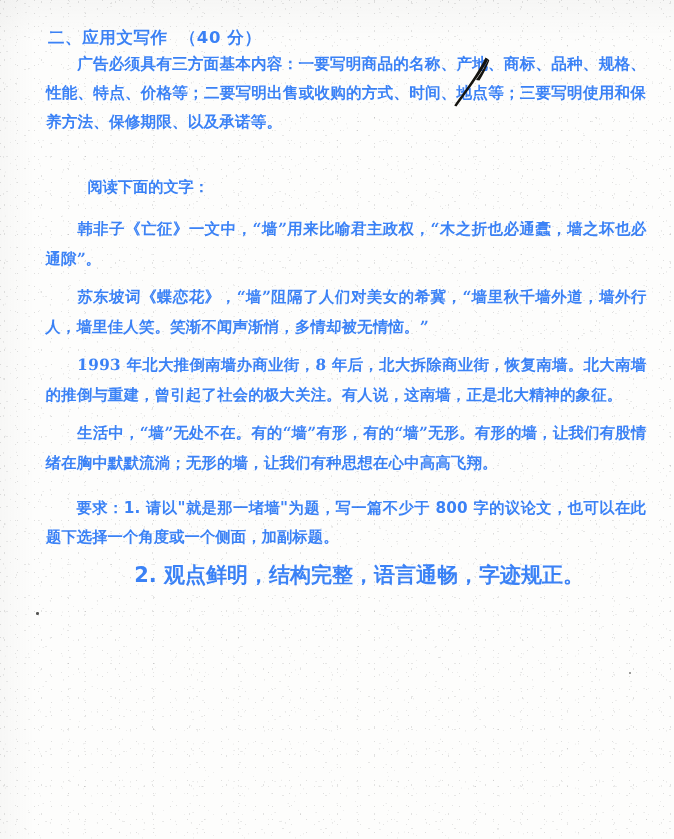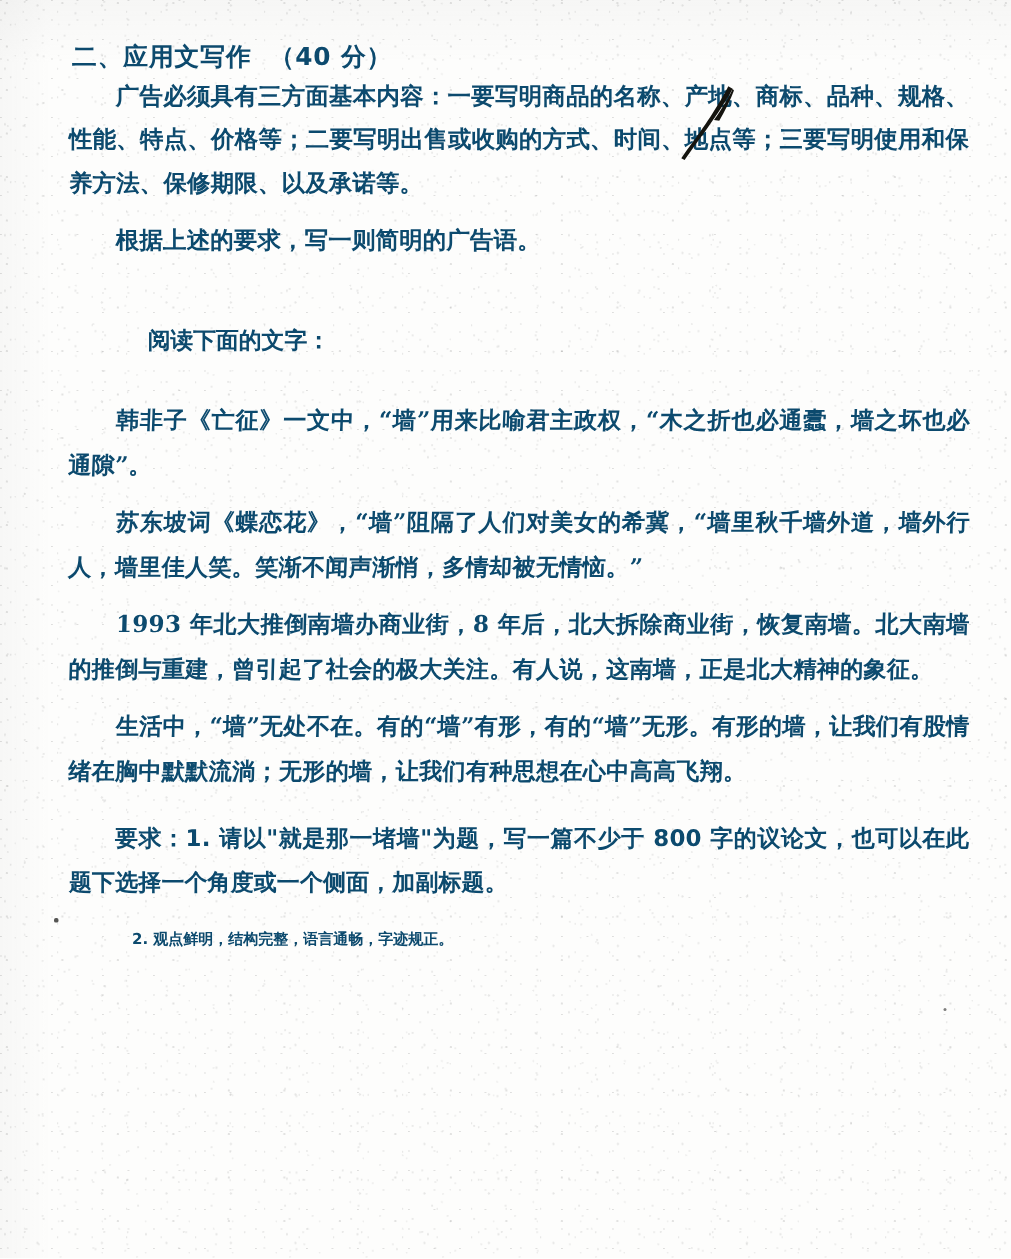--- a/index.html
+++ b/index.html
@@ -9,21 +9,21 @@
     background: #ffffff;
   }
 
   #page {
     position: relative;
     width: 674px;
     height: 839px;
     background: #fdfdfc;
     overflow: hidden;
     font-family: "DejaVu Serif", "Liberation Serif", serif;
-    color: #0c4a6e;
+    color: #3b82f6;
     text-decoration: underline;
     -webkit-font-smoothing: none;
   }
 
   
   .grain {
     position: absolute;
     inset: 0;
     pointer-events: none;
     z-index: 5;
@@ -131,40 +131,40 @@
     text-justify: inter-character;
     transform: skewX(-1.6deg);
     transform-origin: left center;
   }
 
   .p-read {
     font-family: "DejaVu Sans", "Liberation Sans", sans-serif;
     font-weight: 700;
     font-size: 15.2px;
     line-height: 28px;
-    margin: 16px;
+    margin: 5px;
     text-indent: 2.4em;
   }
 
   
   .p-req {
     font-family: "DejaVu Sans", "Liberation Sans", sans-serif;
     font-weight: 700;
     font-size: 15.3px;
     line-height: 29px;
     letter-spacing: .1px;
     margin: 0;
     text-indent: 2em;
     text-align: justify;
     text-justify: inter-character;
   }
   .p-req-2 {
     font-family: "DejaVu Sans", "Liberation Sans", sans-serif;
     font-weight: 700;
-    font-size: 10px;
+    font-size: 21px;
     line-height: 29px;
     margin: 0;
     text-indent: 4.2em;
   }
 
   .gap-sm { height: 9px; }
   .gap-md { height: 16px; }
   .gap-lg { height: 22px; }
 
   
@@ -212,21 +212,20 @@
   <div class="doc">
 
     <div class="sec-head">
       <span>二、</span><span>应用文写作</span><span class="score">（40 分）</span>
     </div>
 
     <p class="p-bold">广告必须具有三方面基本内容：一要写明商品的名称、产地、商标、品种、规格、性能、特点、价格等；二要写明出售或收购的方式、时间、地点等；三要写明使用和保养方法、保修期限、以及承诺等。</p>
 
     <div class="gap-sm"></div>
 
-    <p class="p-bold">根据上述的要求，写一则简明的广告语。</p>
 
     <div class="gap-lg"></div>
 
 
     <p class="p-read">阅读下面的文字：</p>
 
     <div class="gap-sm"></div>
 
     <p class="p-kai">韩非子《亡征》一文中，“墙”用来比喻君主政权，“木之折也必通蠹，墙之坏也必通隙”。</p>
 

